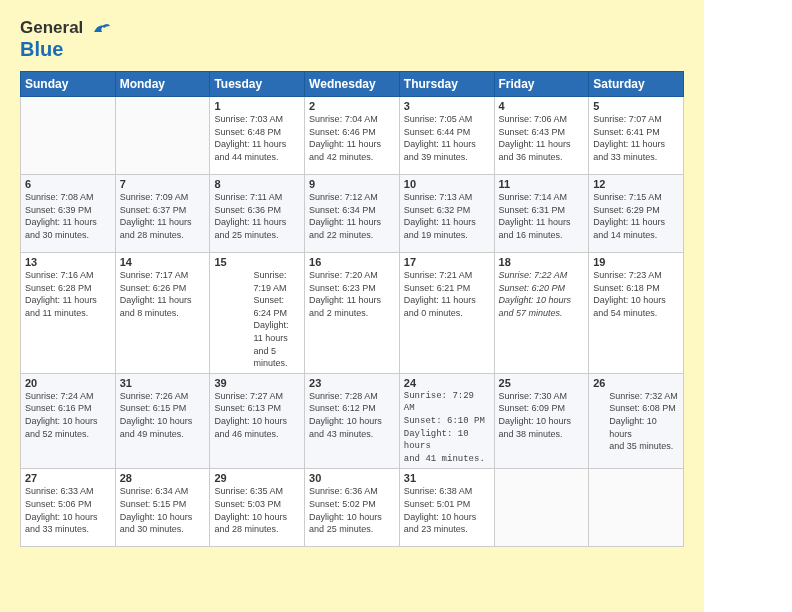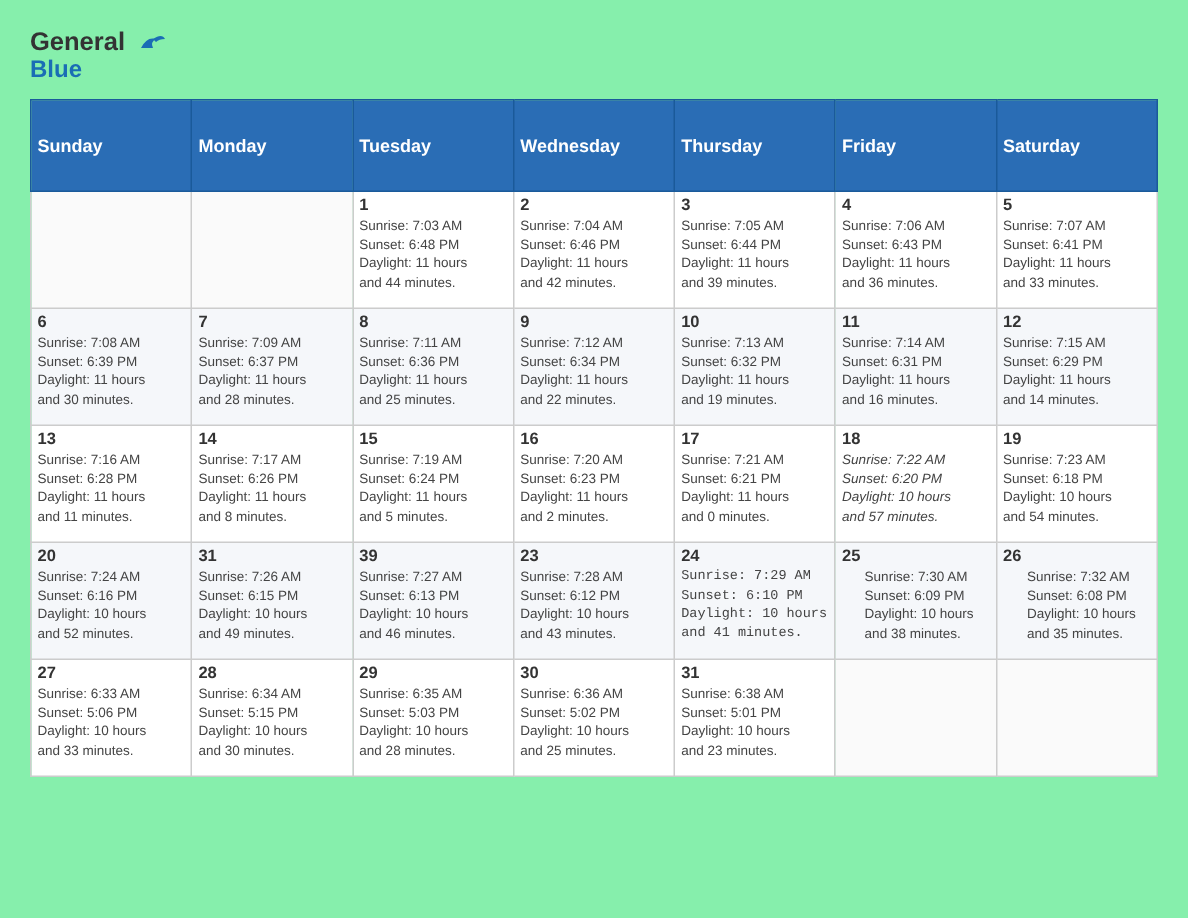--- a/index.html
+++ b/index.html
@@ -4,24 +4,24 @@
   <style>
     * { box-sizing: border-box; margin: 0; padding: 0; }
     body {
       font-family: Arial, sans-serif;
       background: #fff;
       width: 792px;
       height: 612px;
       overflow: hidden;
     }
     .page {
-      width: 792px;
+      width: 704px;
       height: 612px;
       padding: 18px 20px 10px 20px;
-      background: #86efac;
+      background: #fef9c3;
     }
     .header {
       display: flex;
       justify-content: space-between;
       align-items: flex-start;
       margin-bottom: 10px;
     }
     .logo {
       display: flex;
       flex-direction: column;
@@ -48,21 +48,21 @@
     .calendar {
       width: 100%;
       border-collapse: collapse;
       table-layout: fixed;
     }
     .calendar th {
       background: #2a6db5;
       color: #fff;
       font-size: 12px;
       font-weight: bold;
-      padding: 23px 4px;
+      padding: 5px 4px;
       text-align: left;
       border: 1px solid #1a5a9a;
     }
     .calendar td {
       border: 1px solid #ccc;
       vertical-align: top;
       padding: 3px 4px;
       font-size: 9.5px;
       color: #333;
       background: #fff;
@@ -95,21 +95,21 @@
     <div class="logo">
       <div class="logo-row">
         <div>
           <span style="font-size:17px;font-weight:bold;color:#333;">General</span>
           <svg width="22" height="22" viewBox="0 0 22 22" style="vertical-align:middle;margin-left:2px;">
             <path d="M4,14 Q8,6 14,8 Q10,10 12,14" fill="#1a6db5"></path>
             <path d="M12,8 Q18,4 20,8 Q16,8 14,10" fill="#1a6db5"></path>
           </svg>
         </div>
       </div>
-      <div style="font-size:16px;font-weight:bold;color:#1a6db5;margin-top:-2px;">Blue</div>
+      <div style="font-size:20px;font-weight:bold;color:#1a6db5;margin-top:-2px;">Blue</div>
     </div>
     <div class="title-area">
       <div class="month-title"></div>
       <div class="location"></div>
     </div>
   </div>
 
   <table class="calendar">
     <thead>
       <tr>
@@ -223,21 +223,21 @@
           </td>
           <td>
             <span class="day-num">14</span>
             <div class="day-info" style="white-space: pre-line;">Sunrise: 7:17 AM
 Sunset: 6:26 PM
 Daylight: 11 hours
 and 8 minutes.</div>
           </td>
           <td>
             <span class="day-num">15</span>
-            <div class="day-info" style="white-space: pre-line;">Sunrise: 7:19 AM
+            <div class="day-info" style="white-space: pre-line; margin-left: 39px;">Sunrise: 7:19 AM
 Sunset: 6:24 PM
 Daylight: 11 hours
 and 5 minutes.</div>
           </td>
           <td>
             <span class="day-num">16</span>
             <div class="day-info" style="white-space: pre-line;">Sunrise: 7:20 AM
 Sunset: 6:23 PM
 Daylight: 11 hours
 and 2 minutes.</div>
@@ -295,21 +295,21 @@
           </td>
           <td>
             <span class="day-num">24</span>
             <div class="day-info" style="white-space: pre-line; font-family: Liberation Mono, monospace;">Sunrise: 7:29 AM
 Sunset: 6:10 PM
 Daylight: 10 hours
 and 41 minutes.</div>
           </td>
           <td>
             <span class="day-num">25</span>
-            <div class="day-info" style="white-space: pre-line; margin-left: 15px;">Sunrise: 7:30 AM
+            <div class="day-info" style="white-space: pre-line;">Sunrise: 7:30 AM
 Sunset: 6:09 PM
 Daylight: 10 hours
 and 38 minutes.</div>
           </td>
           <td>
             <span class="day-num">26</span>
             <div class="day-info" style="white-space: pre-line; margin-left: 16px;">Sunrise: 7:32 AM
 Sunset: 6:08 PM
 Daylight: 10 hours
 and 35 minutes.</div>

